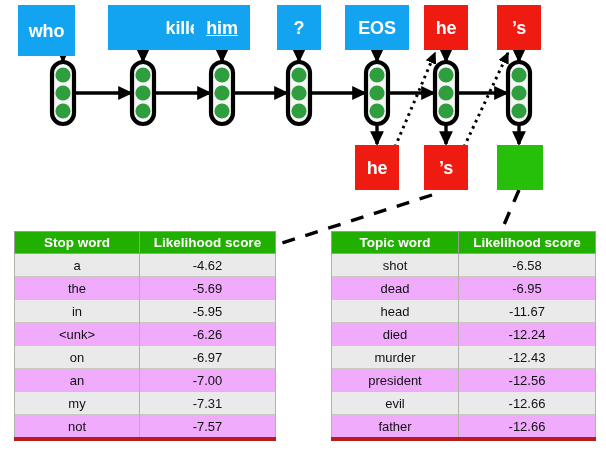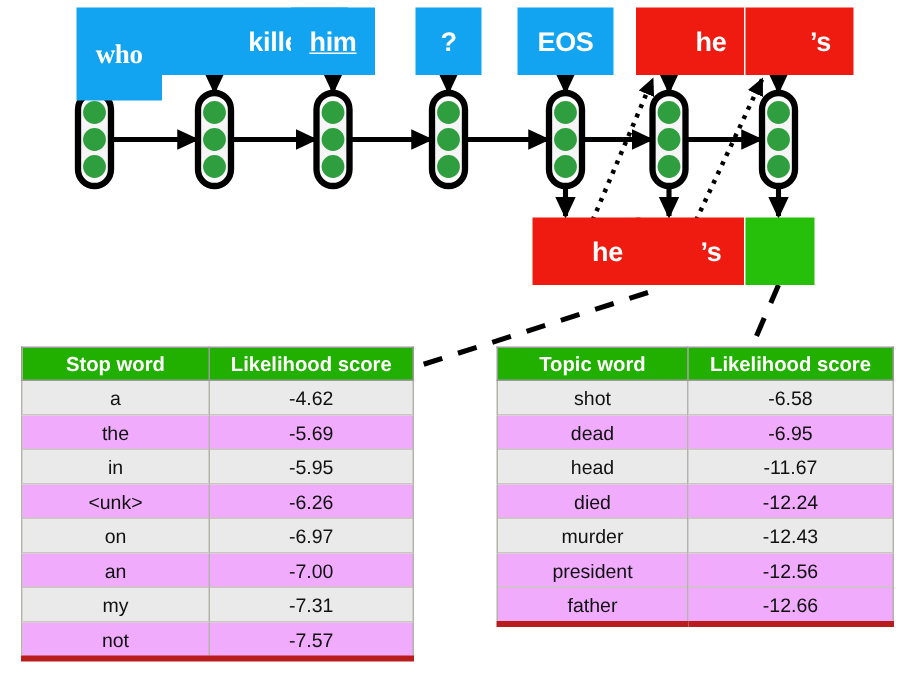--- a/index.html
+++ b/index.html
@@ -29,21 +29,21 @@
     align-items: center;
     justify-content: center;
     color: #ffffff;
     font-size: 18px;
     font-weight: 600;
     letter-spacing: -0.2px;
     line-height: 1;
     white-space: nowrap;
   }
   .token-input  { background: #12a4f0; }
-  .token-output { background: #f01b10; padding-left: 28px; }
+  .token-output { background: #f01b10; }
   .token-blank  { background: #26bf09; }
 
   
   .score-table {
     position: absolute;
     border-collapse: collapse;
     border-spacing: 0;
     table-layout: fixed;
     background: #ffffff;
     box-sizing: border-box;
@@ -159,21 +159,21 @@
       </g>
     <g id="dashed-layer">
 
       <path d="M 432 195 L 282 243" fill="none" stroke="#000000" stroke-width="3.4" stroke-dasharray="13 11" stroke-linecap="butt"></path>
 
       <path d="M 519 190 L 497 241" fill="none" stroke="#000000" stroke-width="3.4" stroke-dasharray="13 11" stroke-linecap="butt"></path>
     </g>
   </svg>
 
   <div id="input-row">
-      <div class="token-box token-input" style="left: 51px; top: 5px; width: 57px; height: 62px; font-family: Liberation Serif, serif;">who</div>
+      <div class="token-box token-input" style="left: 18px; top: 5px; width: 57px; height: 51px;">who</div>
       <div class="token-box token-input" style="left: 108px; top: 5px; width: 88px; height: 45px; padding-left: 36px;">killed</div>
       <div class="token-box token-input" style="left: 194px; top: 5px; width: 56px; height: 45px; text-decoration: underline;">him</div>
       <div class="token-box token-input" style="left: 277px; top: 5px; width: 44px; height: 45px;">?</div>
       <div class="token-box token-input" style="left: 345px; top: 5px; width: 64px; height: 45px;">EOS</div>
       <div class="token-box token-output" style="left: 424px; top: 5px; width: 44px; height: 45px;">he</div>
       <div class="token-box token-output" style="left: 497px; top: 5px; width: 44px; height: 45px;">’s</div>
     </div>
 
   <div id="output-row">
       <div class="token-box token-output" style="left: 355px; top: 145px; width: 44px; height: 45px;">he</div>
@@ -249,20 +249,24 @@
           <td>-12.24</td>
         </tr>
         <tr class="row-odd">
           <td>murder</td>
           <td>-12.43</td>
         </tr>
         <tr class="row-even">
           <td>president</td>
           <td>-12.56</td>
         </tr>
+        <tr class="row-odd">
+          <td>evil</td>
+          <td>-12.66</td>
+        </tr>
         <tr class="row-even">
           <td>father</td>
           <td>-12.66</td>
         </tr>
       </tbody>
   </table>
 
 </div>
 
 </body></html>

